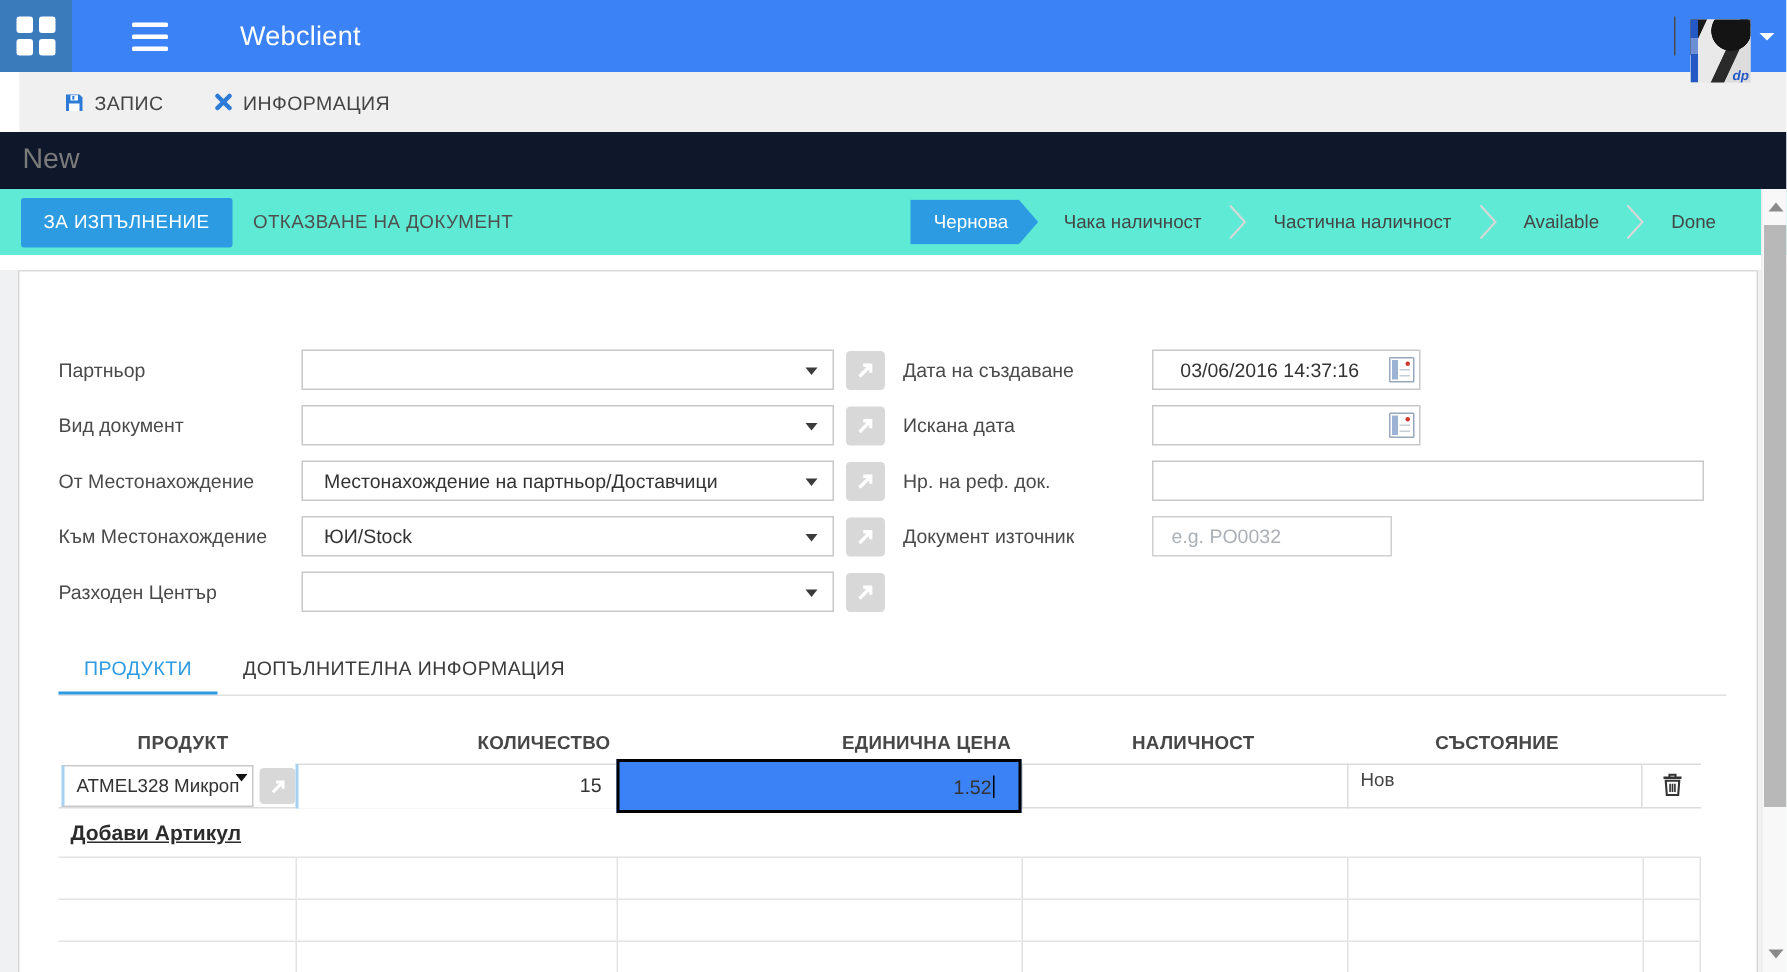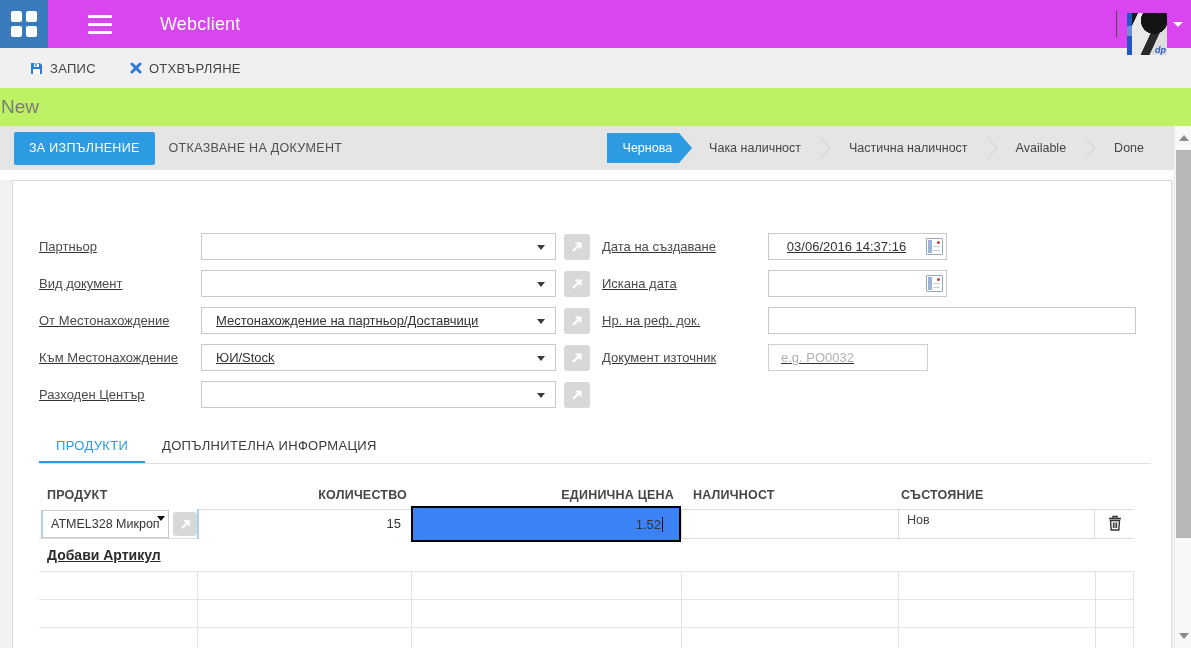--- a/index.html
+++ b/index.html
@@ -1,21 +1,21 @@
 <!DOCTYPE html>
 <html><head>
 <meta charset="utf-8">
 <style>
   * { margin:0; padding:0; box-sizing:border-box; }
   html,body { width:1191px; height:648px; overflow:hidden; background:#fff;
     font-family:"Liberation Sans","DejaVu Sans",sans-serif; color:#333; }
   .app { position:relative; width:1191px; height:648px; }
 
   
-  .topbar { height:48px; background:#d946ef; display:flex; align-items:center;gap:24px; }
+  .topbar { height:48px; background:#3b82f6; display:flex; align-items:center;gap:24px; }
   .appswitch { width:48px; height:48px; background:#3a7cbb; display:grid;
     grid-template-columns:11px 11px; grid-template-rows:11px 11px; gap:4px;
     align-content:center; justify-content:center; cursor:pointer; }
   .appswitch span { background:#fff; border-radius:2px; }
   .hamburger { margin-left:16px; width:30px; height:48px; display:flex; flex-direction:column;
     justify-content:center; gap:5px; cursor:pointer; }
   .hamburger span { display:block; width:24px; height:3px; background:#fff; border-radius:1px; }
   .apptitle { color:#fff; font-size:18px; margin-left:18px; letter-spacing:.2px; }
   .top-right { margin-left:auto; display:flex; align-items:center; height:48px; }
   .top-divider { width:1px; height:26px; background:#4a4a4a; margin-right:10px; }
@@ -25,49 +25,49 @@
       linear-gradient(115deg, #1a1a1a 18%, #e9e9e9 19% 55%, #2a2a2a 56% 70%, #ddd 71%);
     background-color:#e5e5e5; overflow:hidden; }
   .avatar::before { content:""; position:absolute; left:0; top:0; width:5px; height:100%;
     background:linear-gradient(#2458c5 0 30%, #6d8fd8 30% 55%, #2458c5 55% 100%); }
   .avatar .dp { position:absolute; right:1px; bottom:0; font-size:9px; font-weight:bold;
     color:#2458c5; font-style:italic; }
   .user-caret { width:0; height:0; border-left:5px solid transparent; border-right:5px solid transparent;
     border-top:5px solid #fff; margin:0 8px 0 6px; cursor:pointer; }
 
   
-  .toolbar { height:40px; background:#f0f0f0; display:flex; align-items:center; padding-left:30px; }
+  .toolbar { height:40px; background:#f0f0f0; display:flex; align-items:center; padding-left:30px;margin-left:13px; }
   .tbtn { display:flex; align-items:center; gap:7px; background:none; border:none; cursor:pointer;
     font-family:inherit; font-size:13px; color:#444; letter-spacing:.3px; margin-right:34px; }
   .tbtn svg { display:block; }
 
   
-  .crumbrow { height:38px; background:#bef264; display:flex; align-items:center; padding-left:1px; }
+  .crumbrow { height:38px; background:#0f172a; display:flex; align-items:center; padding-left:15px; }
   .page-title { font-size:19px; color:#7b7b7b; }
 
   
-  .controlrow { height:44px; background:#e5e5e5; display:flex; align-items:center; padding:0 30px 0 14px; }
+  .controlrow { height:44px; background:#5eead4; display:flex; align-items:center; padding:0 30px 0 14px; }
   .btn-primary { background:#2d9be2; color:#fff; border:none; border-radius:2px; height:33px;
     padding:0 15px; font-family:inherit; font-size:12.5px; letter-spacing:.3px; cursor:pointer; }
   .btn-plain { background:none; border:none; color:#4f4f4f; font-family:inherit; font-size:12.5px;
     letter-spacing:.3px; padding:0 14px; height:33px; cursor:pointer; }
   .statusbar { margin-left:auto; display:flex; align-items:center; }
   .status-active { background:#2d9be2; color:#fff; font-size:12.5px; height:30px; line-height:30px;
     padding:0 20px 0 16px; cursor:pointer;
     clip-path:polygon(0 0, calc(100% - 13px) 0, 100% 50%, calc(100% - 13px) 100%, 0 100%); }
   .status-step { color:#454545; font-size:12.5px; padding:0 17px; cursor:pointer; white-space:nowrap; }
   .chev { display:block; }
 
   
   .pagebg { height:478px; background:#f0f1f3; }
   .sheet { margin:10px 19px 0 12px; height:640px; background:#fff; border:1px solid #d9d9d9;
     padding:52px 22px 0 26px; }
 
   
-  .formgrid { display:flex;text-decoration:underline; }
+  .formgrid { display:flex; }
   .fcol-left { width:563px; flex:none; }
   .fcol-right { flex:1; }
   .frow { display:flex; align-items:center; height:27px; margin-bottom:10px; }
   .flabel { width:162px; flex:none; font-size:13px; color:#4a4a4a; }
   .flabel.r { width:166px; }
   .selectbox { position:relative; width:355px; height:27px; border:1px solid #c8c8c8; background:#fff;
     font-size:13px; color:#333; line-height:25px; padding:0 24px 0 14px; cursor:pointer;
     white-space:nowrap; overflow:hidden; }
   .selcaret { position:absolute; right:10px; top:11px; width:0; height:0;
     border-left:4px solid transparent; border-right:4px solid transparent; border-top:5px solid #3b3b3b; }
@@ -89,21 +89,21 @@
   
   .tabs { margin-top:16px; display:flex; border-bottom:1px solid #e0e0e0; width:1112px; }
   .tab { padding:0 17px; height:29px; line-height:24px; font-size:13px; letter-spacing:.3px;
     cursor:pointer; color:#3b3b3b; }
   .tab.active { color:#2d9be2; border-bottom:2px solid #2d9be2; }
 
   
   .olist { width:1095px; margin-top:16px; }
   .lhead, .lrow, .erow { display:grid; grid-template-columns:158px 214px 270px 217px 197px 39px; }
   .lhead { height:29px; align-items:center; }
-  .lhead .h { font-size:12.5px; font-weight:bold; color:#474747; letter-spacing:.2px; white-space:nowrap; }
+  .lhead .h { font-size:12.5px; font-weight:bold; color:#474747; letter-spacing:.2px; white-space:nowrap;text-align:center; }
   .h.prod { padding-left:8px; } .h.qty { text-align:right; padding-right:4px; }
   .h.price { text-align:right; padding-right:7px; } .h.avail { padding-left:12px; }
   .h.status { padding-left:3px; }
 
   .lrow { height:30px; border-bottom:1px solid #dcdcdc; }
   .cell-prod { display:flex; align-items:center; }
   .prod-input { position:relative; width:130px; height:28px; margin-left:2px; border:1px solid #c9c9c9;
     border-left:2px solid #a5d2f2; background:#fff; font-size:12.5px; line-height:26px;
     padding:0 12px 0 8px; white-space:nowrap; overflow:hidden; cursor:text; }
   .prod-caret { position:absolute; right:3px; top:5px; width:0; height:0;
@@ -173,21 +173,21 @@
         <rect x="4" y="1.5" width="5" height="3.5" fill="#fff"></rect>
         <rect x="5.2" y="2" width="1.4" height="2.4" fill="#2d7ad7"></rect>
         <rect x="3" y="7" width="7" height="5" fill="#fff"></rect>
       </svg>
       <span>ЗАПИС</span>
     </button>
     <button class="tbtn">
       <svg width="12" height="12" viewBox="0 0 12 12">
         <path d="M2 2 L10 10 M10 2 L2 10" stroke="#2d7ad7" stroke-width="3" stroke-linecap="round"></path>
       </svg>
-      <span>ОТХВЪРЛЯНЕ</span>
+      <span>ИНФОРМАЦИЯ</span>
     </button>
   </div>
 
   <div class="crumbrow">
     <span class="page-title">New</span>
   </div>
 
   <div class="controlrow">
     <button class="btn-primary">ЗА ИЗПЪЛНЕНИЕ</button>
     <button class="btn-plain">ОТКАЗВАНЕ НА ДОКУМЕНТ</button>

